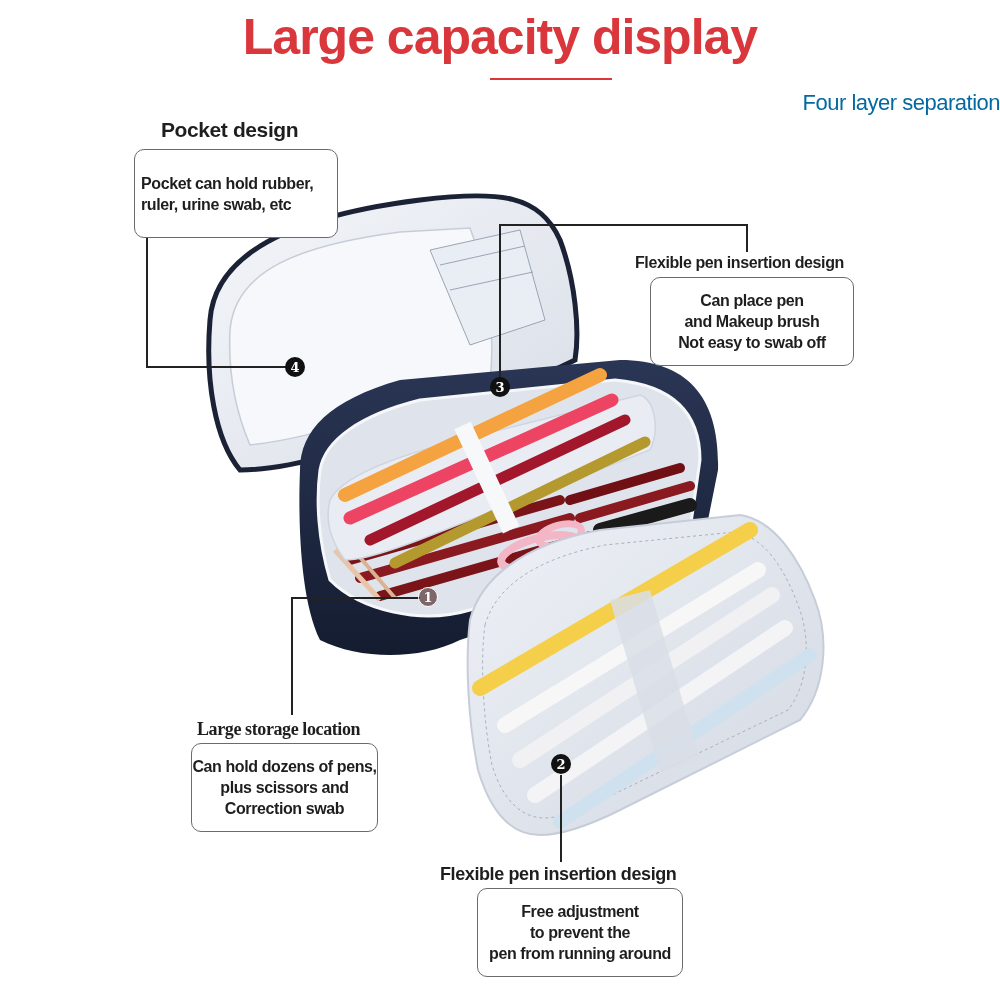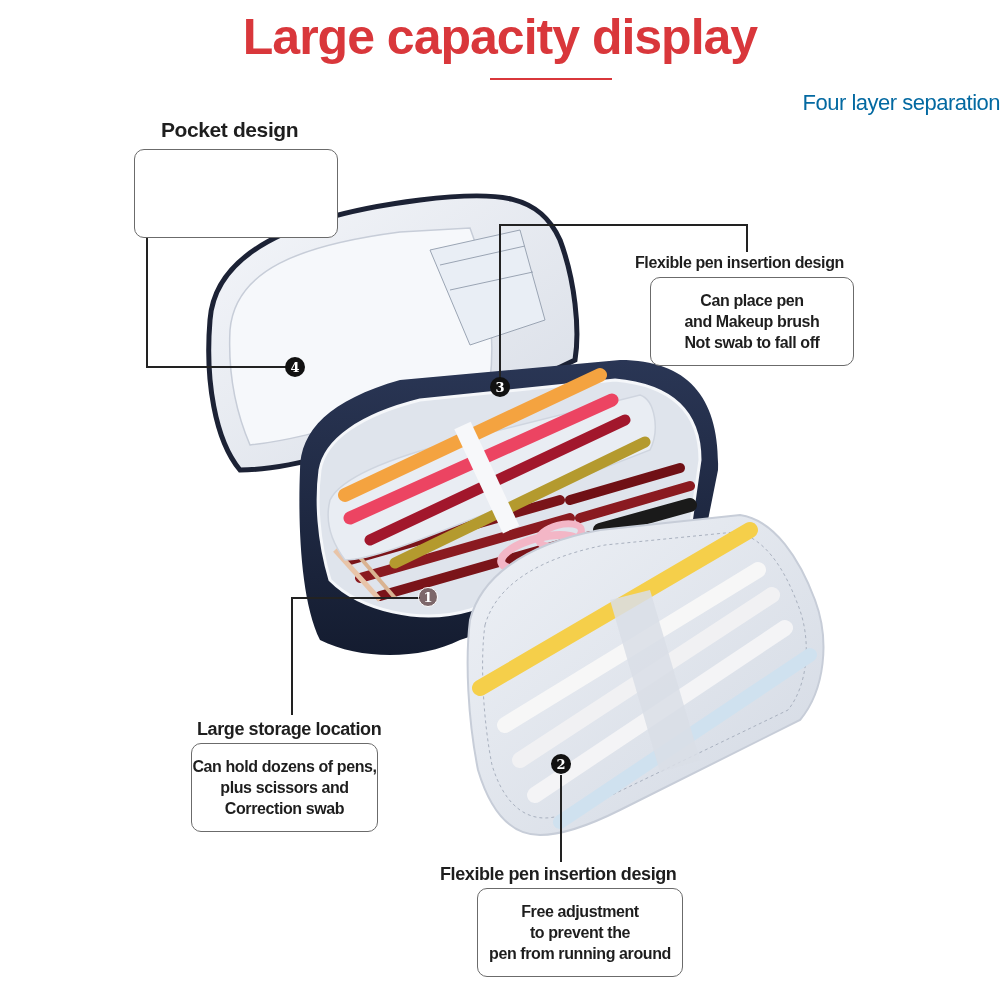--- a/index.html
+++ b/index.html
@@ -136,30 +136,32 @@
   </g>
 </svg>
 
 <div class="badge" style="left:285px; top:357px;">4</div>
 <div class="badge" style="left:490px; top:377px;">3</div>
 <div class="badge outline" style="left:418px; top:587px;">1</div>
 <div class="badge" style="left:551px; top:754px;">2</div>
 
 <div class="label" style="left:161px; top:118px; font-size:21px;">Pocket design</div>
 <div class="box" style="left:134px; top:149px; width:204px; height:89px; padding-left:6px;">
+  <span>Pocket can hold rubber,</span>
+  <span>ruler, urine swab, etc</span>
 </div>
 
 <div class="label" style="left:635px; top:254px; font-size:16px;">Flexible pen insertion design</div>
 <div class="box center" style="left:650px; top:277px; width:204px; height:89px;">
   <span>Can place pen</span>
   <span>and Makeup brush</span>
-  <span>Not swab to fall off</span>
+  <span>Not easy to swab off</span>
 </div>
 
-<div class="label" style="left:197px; top:719px; font-size:18px;">Large storage location</div>
+<div class="label" style="left:197px; top:719px; font-size:18px;font-family:Liberation Serif, serif;">Large storage location</div>
 <div class="box center" style="left:191px; top:743px; width:187px; height:89px;">
   <span>Can hold dozens of pens,</span>
   <span>plus scissors and</span>
   <span>Correction swab</span>
 </div>
 
 <div class="label" style="left:440px; top:864px; font-size:18px;">Flexible pen insertion design</div>
 <div class="box center" style="left:462px; top:888px; width:206px; height:89px;margin-left:15px;">
   <span>Free adjustment</span>
   <span>to prevent the</span>

